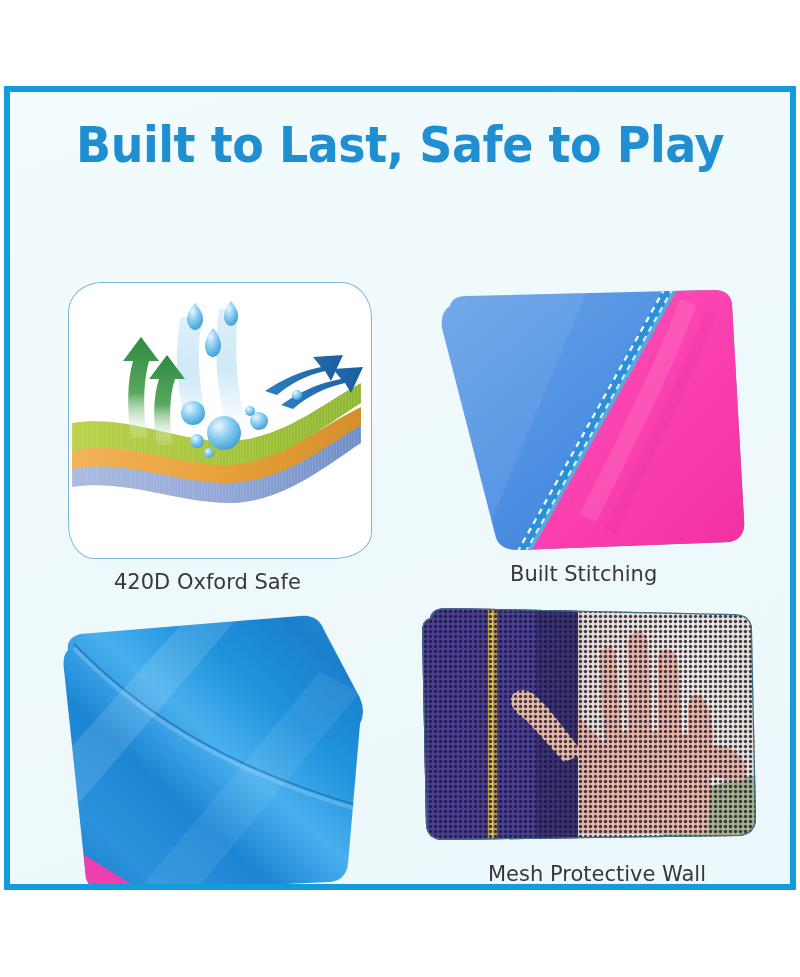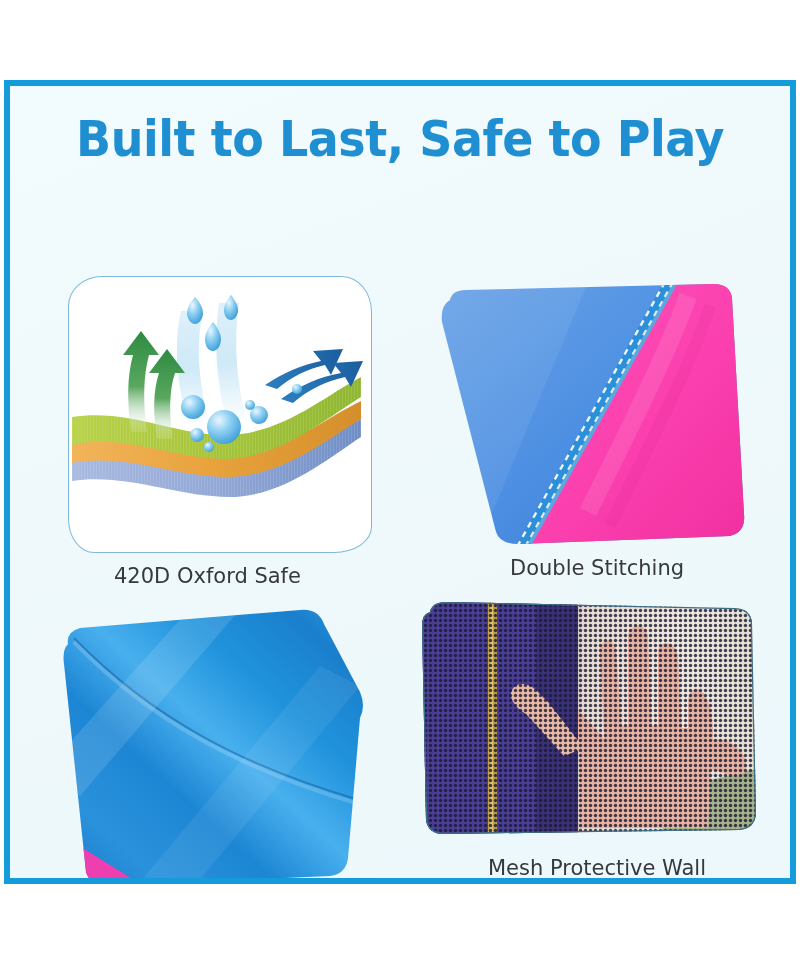--- a/index.html
+++ b/index.html
@@ -4,21 +4,21 @@
 <style>
   html,body{margin:0;padding:0;}
   body{
     width:800px;height:977px;
     background:#ffffff;
     font-family:"Liberation Sans", sans-serif;
     overflow:hidden;
   }
   .poster{
     position:absolute;
-    left:4px;top:80px;
+    left:4px;top:86px;
     width:792px;height:804px;
     box-sizing:border-box;
     border:6px solid #139bdb;
     background:linear-gradient(160deg,#f2fbfd 0%,#eff9fc 45%,#ecf8fb 100%);
     overflow:hidden;
   }
   .title{
     position:absolute;
     left:0;right:0;top:24px;
     text-align:center;
@@ -181,21 +181,21 @@
         <path d="M232 0 L84 265" stroke="#2b90d9" stroke-width="11" fill="none"></path>
         <path d="M238 0 L90 265" stroke="#57a9e0" stroke-width="4" fill="none"></path>
 
         <path d="M227 0 L79 265" stroke="#eef4f8" stroke-width="2.4" stroke-dasharray="6 5" fill="none"></path>
         <path d="M235 0 L87 265" stroke="#dfe9f0" stroke-width="2.2" stroke-dasharray="6 5" fill="none"></path>
 
         <path d="M0 0 L150 0 L40 265 L0 265 Z" fill="#ffffff" fill-opacity="0.07"></path>
       </g>
     </svg>
   </div>
-  <div class="caption" style="left:500px;top:470px;">Double Stitching</div>
+  <div class="caption" style="left:500px;top:470px;">Built Stitching</div>
 
   <div class="p3">
     <svg width="312" height="285" viewBox="0 0 312 285">
       <defs>
         <clipPath id="clip3">
           <path d="M8 38 Q6 26 20 22 L240 4 Q258 2 264 18 L300 86 Q306 100 300 112 L288 252 Q286 268 270 270 L48 280 Q30 280 26 266 L4 58 Q2 44 8 38 Z"></path>
         </clipPath>
         <linearGradient id="pvcG" x1="0" y1="1" x2="1" y2="0">
           <stop offset="0" stop-color="#1a78c8"></stop>
           <stop offset="0.18" stop-color="#2a92dc"></stop>

